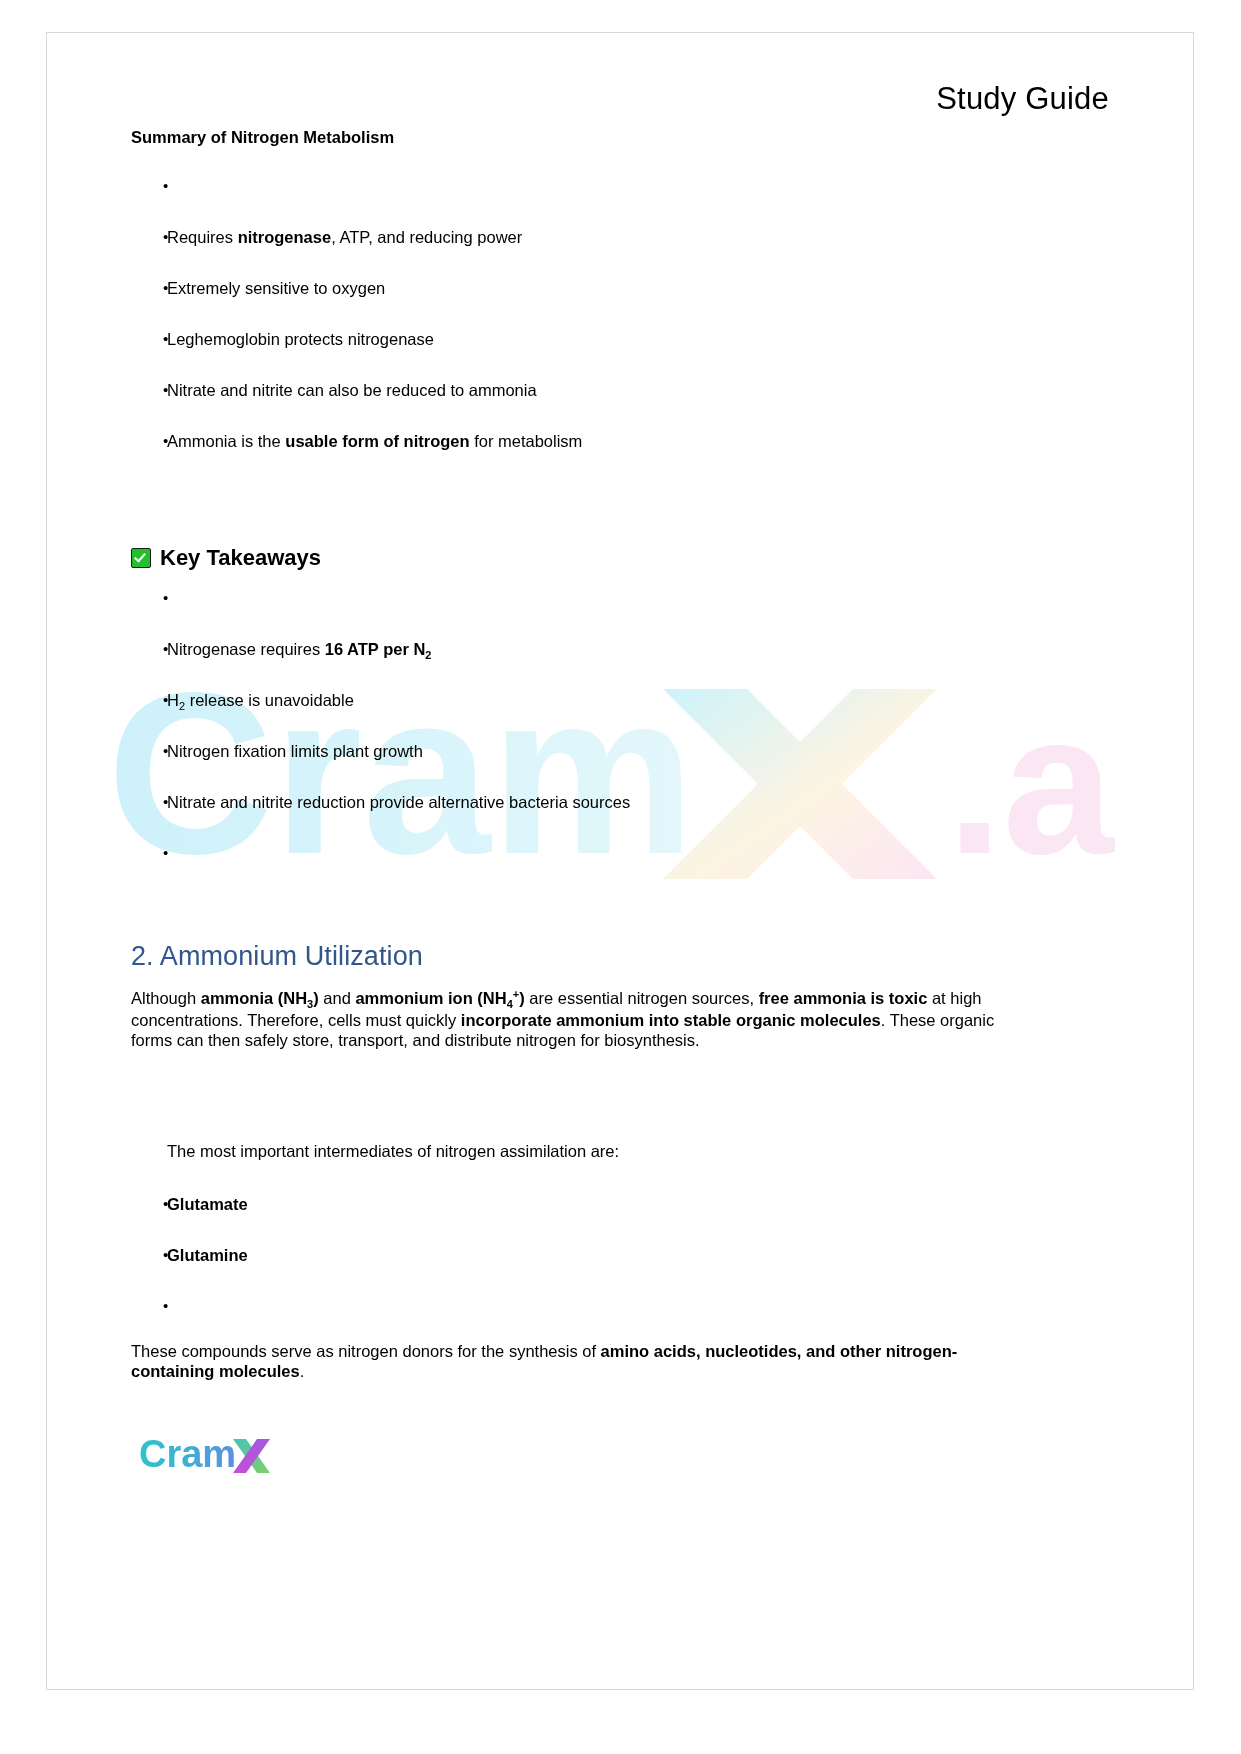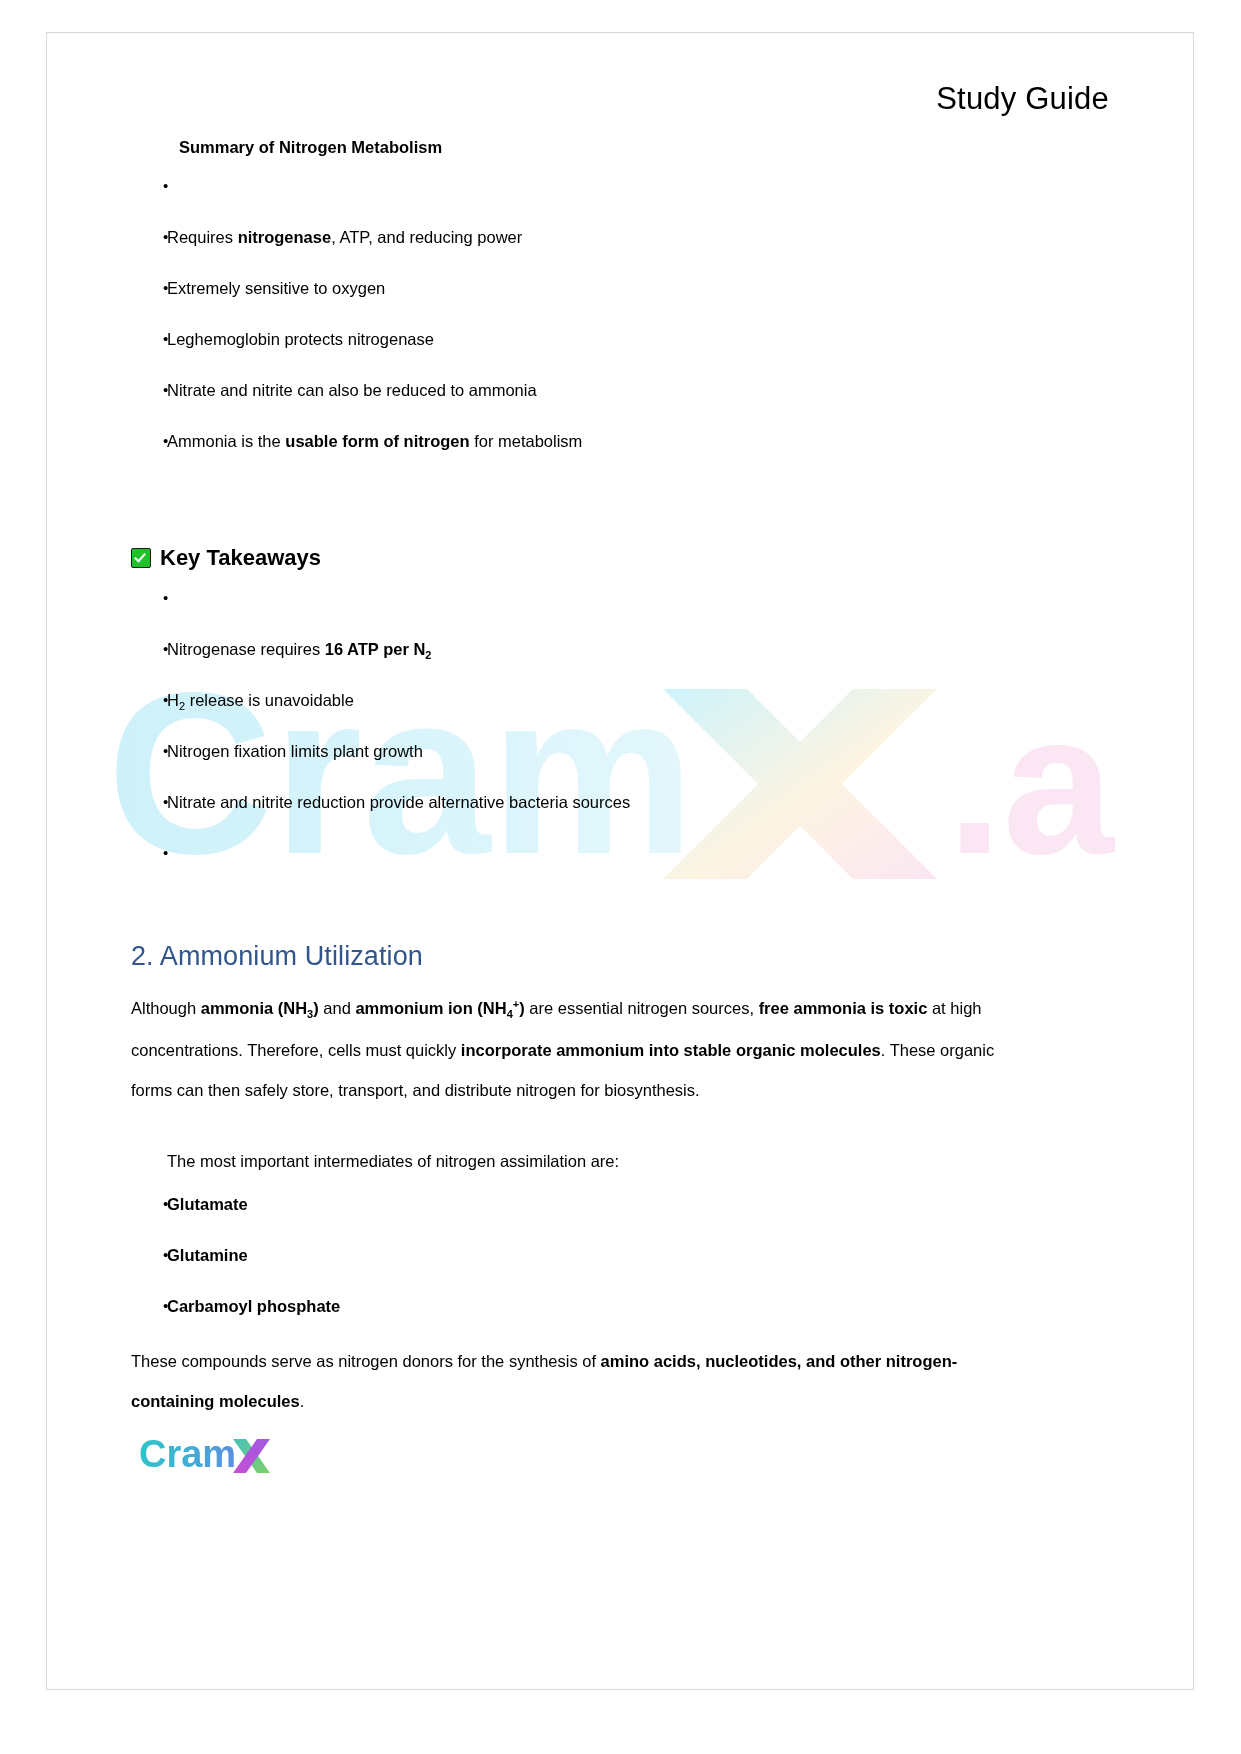--- a/index.html
+++ b/index.html
@@ -65,21 +65,21 @@
   }
 
   .section-head {
     position: absolute;
     left: 84px;
     font-size: 16.5px;
     font-weight: bold;
     color: #000;
     white-space: nowrap;
   }
-  .section-head.summary { top: 105px; margin-left: 48px; }
+  .section-head.summary { top: 95px; }
 
   .takeaway-head {
     position: absolute;
     left: 84px;
     top: 512px;
     font-size: 22px;
     font-weight: bold;
     display: flex;
     align-items: center;
     gap: 9px;
@@ -160,21 +160,21 @@
     letter-spacing: 0.1px;
     white-space: nowrap;
   }
 
   
   .para {
     position: absolute;
     left: 84px;
     width: 888px;
     font-size: 16.5px;
-    line-height: 40px;
+    line-height: 20px;
     color: #000;
     text-align: left;
   }
   .para b { font-weight: bold; }
   .para sub {
     font-size: 11px;
     vertical-align: baseline;
     position: relative;
     top: 4px;
   }
@@ -298,21 +298,20 @@
         <div class="bullet-row">
           <span class="bullet-dot">•</span>
           <span class="bullet-text strong"><b>Glutamate</b></span>
         </div>
         <div class="bullet-row">
           <span class="bullet-dot">•</span>
           <span class="bullet-text strong"><b>Glutamine</b></span>
         </div>
         <div class="bullet-row">
           <span class="bullet-dot">•</span>
-          <span class="bullet-text strong"><b>Carbamoyl phosphate</b></span>
         </div>
       </div>
 
       <div class="para p3">These compounds serve as nitrogen donors for the synthesis of <b>amino acids, nucleotides, and other nitrogen-containing molecules</b>.</div>
 
       <div class="footer-logo">
         <svg width="150" height="46" viewBox="0 0 150 46" xmlns="http://www.w3.org/2000/svg">
           <defs>
             <linearGradient id="lgText" x1="0" y1="0" x2="1" y2="0">
               <stop offset="0%" stop-color="#2fc4c8"></stop>

